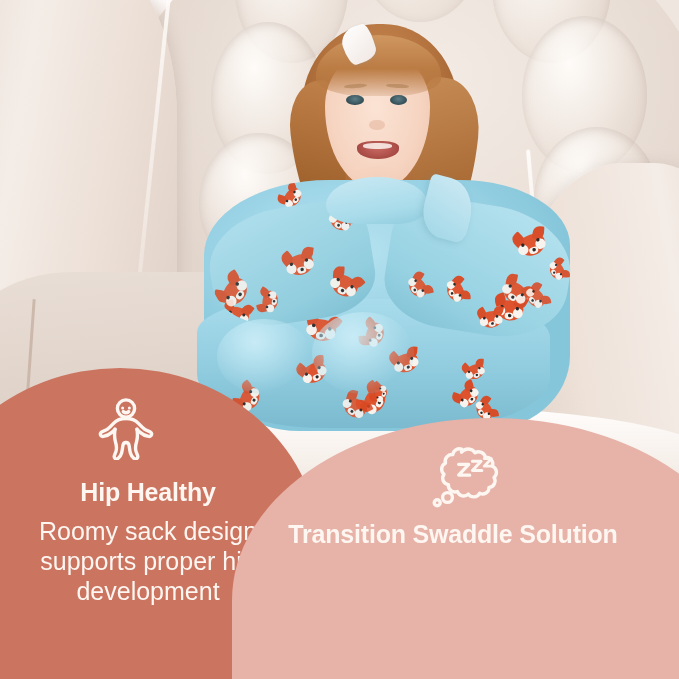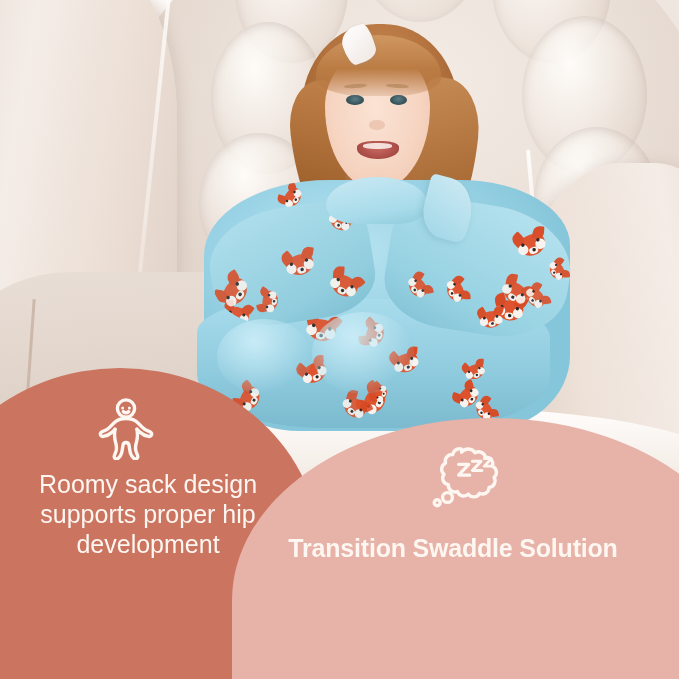--- a/index.html
+++ b/index.html
@@ -341,21 +341,21 @@
   }
   .icon-left  { margin:6px 0 0 -44px; }
   .icon-right { margin:8px 0 0 30px; }
 
   .p-title {
     font-weight:bold;
     letter-spacing:-0.2px;
     white-space:nowrap;
   }
   .panel-left  .p-title { font-size:25px; margin-top:18px; }
-  .panel-right .p-title { font-size:25px; margin-top:22px; }
+  .panel-right .p-title { font-size:25px; margin-top:8px; }
 
   .p-body {
     font-weight:normal;
     line-height:1.20;
   }
   .panel-left  .p-body { font-size:25px; margin-top:9px; width:220px; }
   .panel-right .p-body { font-size:24px; margin-top:11px; width:372px; }
 </style>
 </head>
 <body>
@@ -881,20 +881,21 @@
         <circle cx="24.6" cy="10" r="1.5" fill="#fdf6f1" stroke="none"></circle>
         <circle cx="31.4" cy="10" r="1.5" fill="#fdf6f1" stroke="none"></circle>
         <path d="M25.3 13.6c1.6 1.4 3.8 1.4 5.4 0"></path>
         <path d="M28 20.5c-5.6 0-9.9 2.1-12.2 4.6-1.9 2-4.3 4.6-6.6 6.3-2.2 1.6-5.4 1.5-6.5 3.4-1 1.8 .5 3.9 2.7 3.6 3.2-.4 6.4-2.2 8.8-4.3 1-.9 2-1.9 2.8-2.8"></path>
         <path d="M28 20.5c5.6 0 9.9 2.1 12.2 4.6 1.9 2 4.3 4.6 6.6 6.3 2.2 1.6 5.4 1.5 6.5 3.4 1 1.8-.5 3.9-2.7 3.6-3.2-.4-6.4-2.2-8.8-4.3-1-.9-2-1.9-2.8-2.8"></path>
         <path d="M17 31.3c-.7 4.7-.6 9 .5 12.6 .9 2.9 1.3 5.6 .7 8.6-.5 2.4-1.9 4.3-2 6.1-.1 1.9 1.9 3 3.5 2.1 1.9-1 3.2-3.3 3.9-5.7 .7-2.6 .9-5.3 1.3-7.5 .3-1.8 1.2-3 3.1-3"></path>
         <path d="M39 31.3c.7 4.7 .6 9-.5 12.6-.9 2.9-1.3 5.6-.7 8.6 .5 2.4 1.9 4.3 2 6.1 .1 1.9-1.9 3-3.5 2.1-1.9-1-3.2-3.3-3.9-5.7-.7-2.6-.9-5.3-1.3-7.5-.3-1.8-1.2-3-3.1-3"></path>
       </svg>
     </span>
 
+    <div class="p-title">Hip Healthy</div>
     <div class="p-body">Roomy sack design supports proper hip development</div>
   </div>
 
   <div class="panel panel-right">
 
     <span class="icon-wrap icon-right">
       <svg width="78" height="66" viewBox="0 0 78 66" fill="none" stroke="#fdf6f1" stroke-width="3.4" stroke-linecap="round" stroke-linejoin="round">
         <path d="M32.5 6.2c3.6-4.6 10.6-4.2 13.6 .6 3.9-2.4 9.3-.2 10.3 4.4 4.9-.4 8.6 4.4 7 9.1 4.6 1.9 5.5 8 1.6 11.2 2.7 4-.2 9.7-5 9.9 .3 4.9-5.1 8.2-9.4 5.8-2.1 4.5-8.5 5-11.3 .9-3.4 3.4-9.4 2-10.9-2.6-4.6 1.7-9.5-2-9-6.9-4.9-.6-7.4-6.3-4.4-10.2-3.7-3.2-2.9-9.2 1.5-11.3-1.4-4.7 2.5-9.3 7.3-8.5 .6-4.3 5.1-6.8 8.7-5.4Z"></path>
         <circle cx="18.5" cy="51.5" r="4.9"></circle>
         <circle cx="8.2" cy="56.8" r="3.0"></circle>

